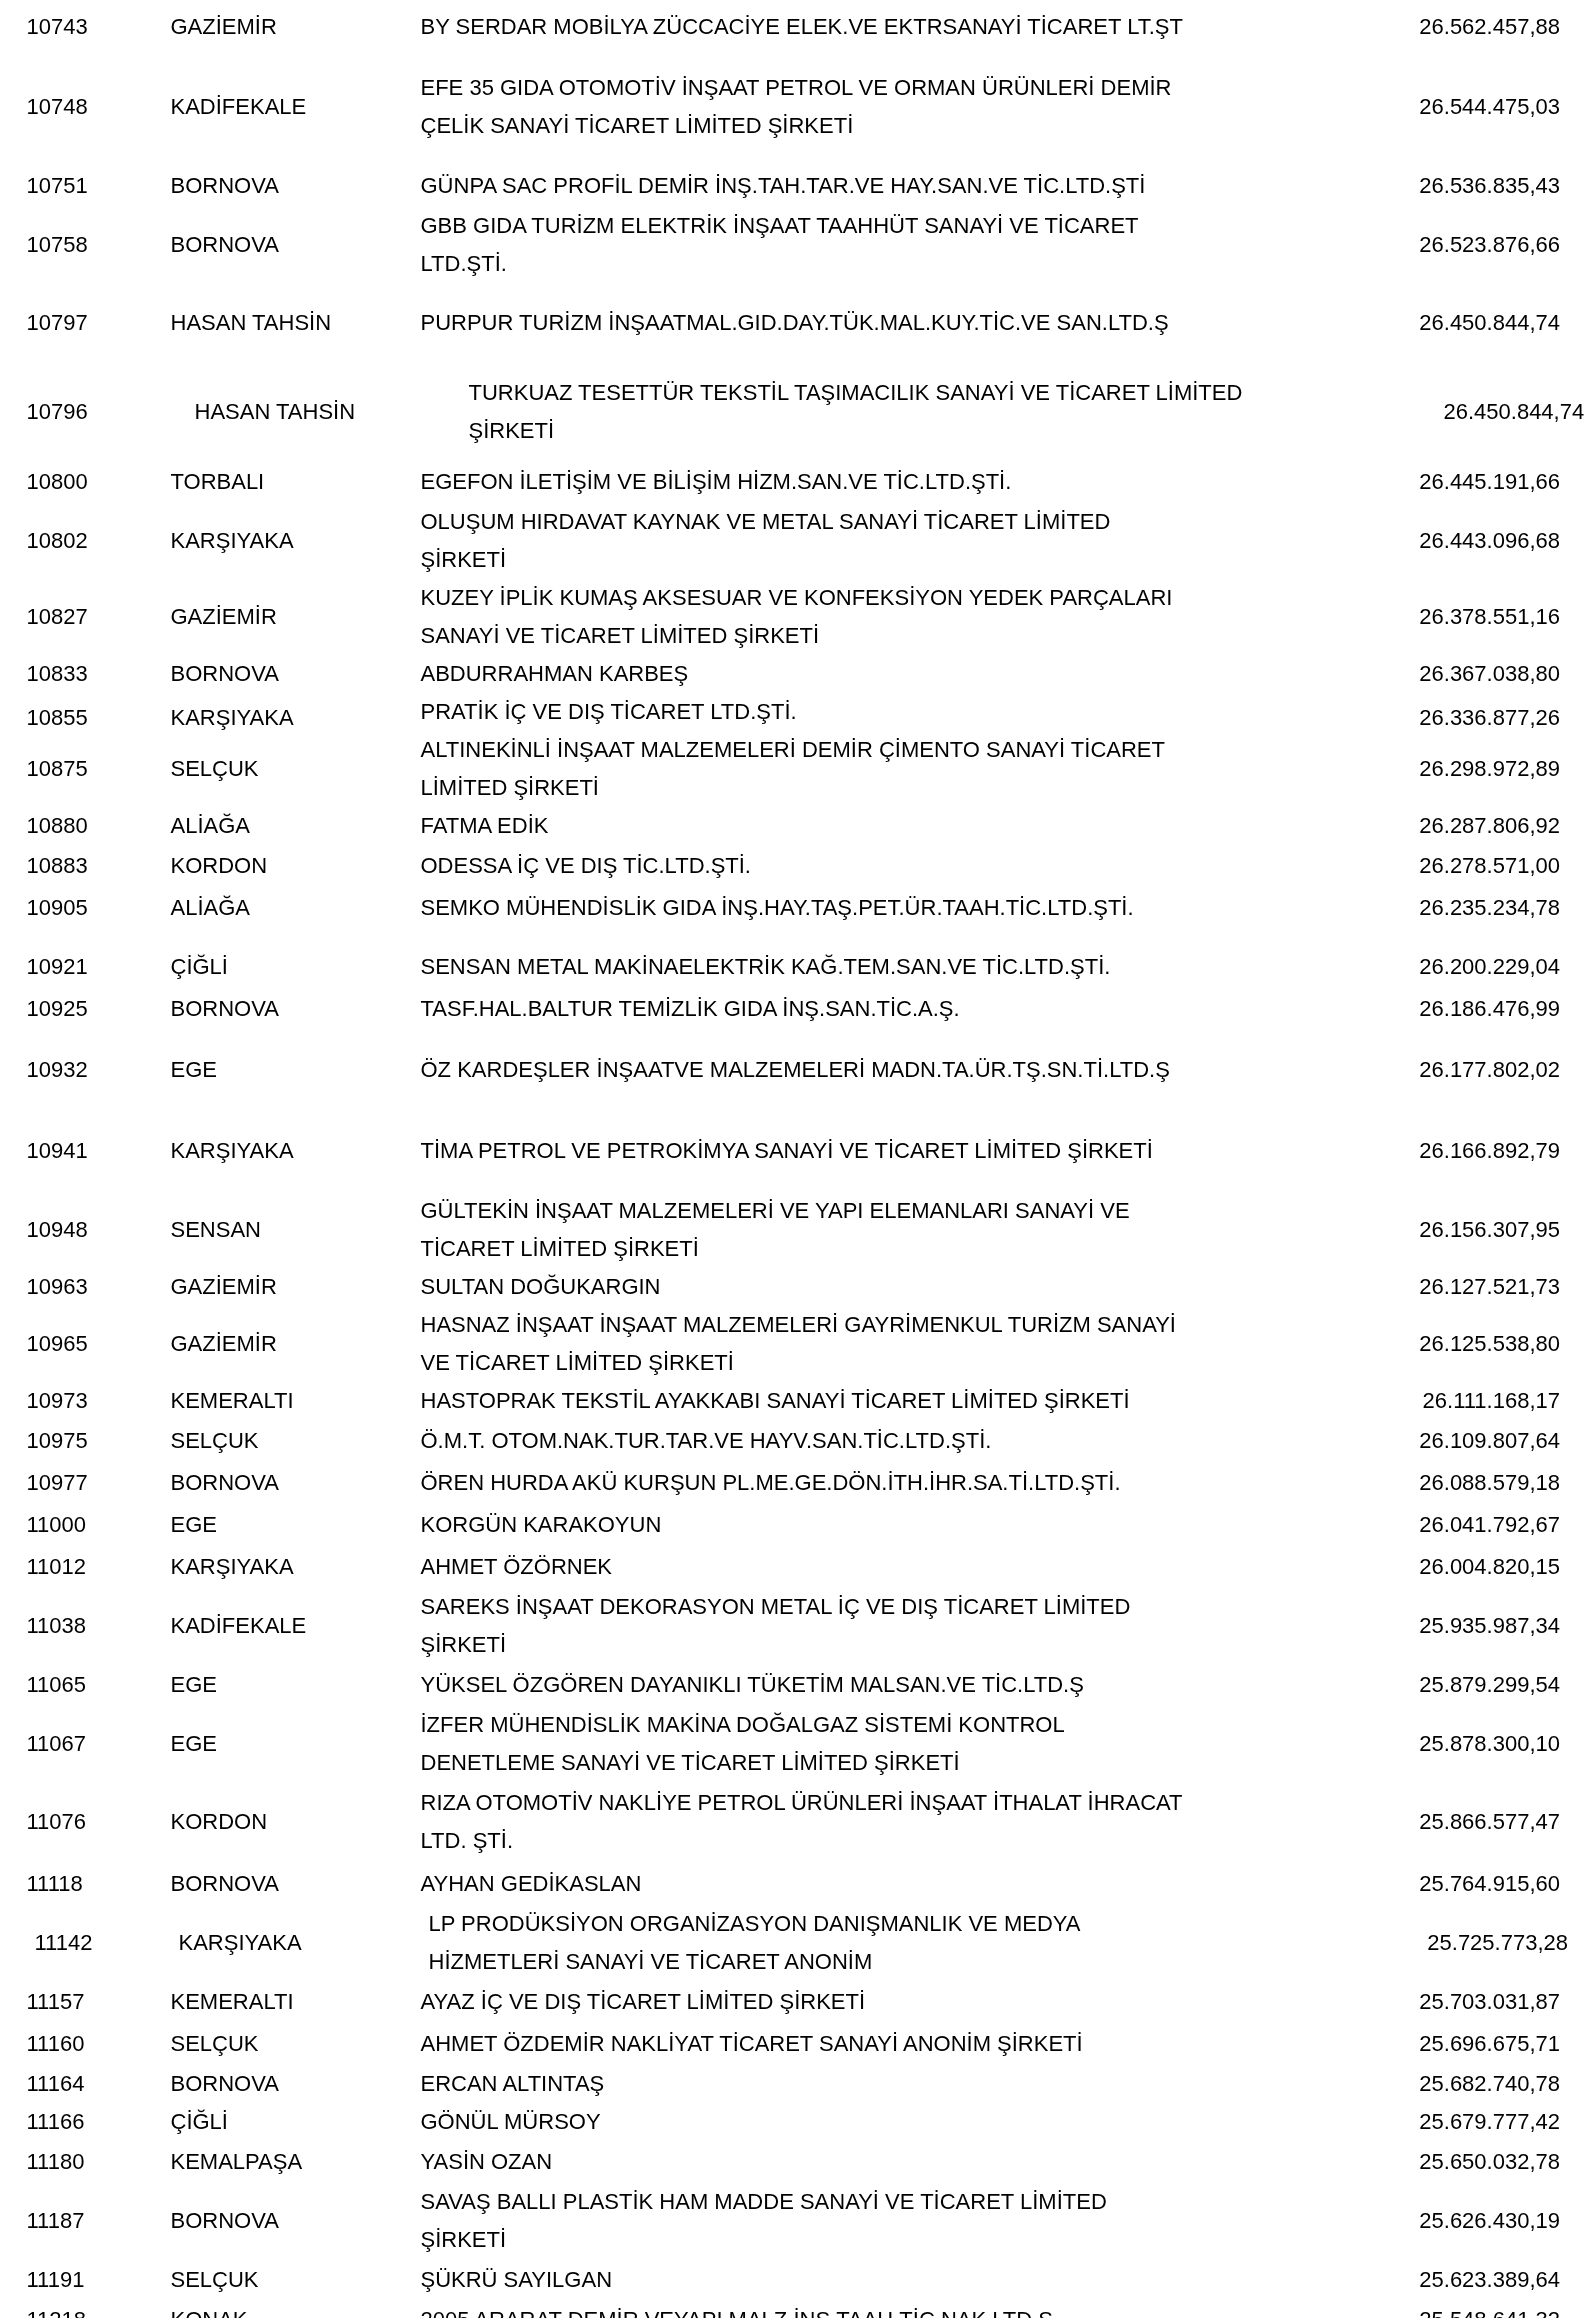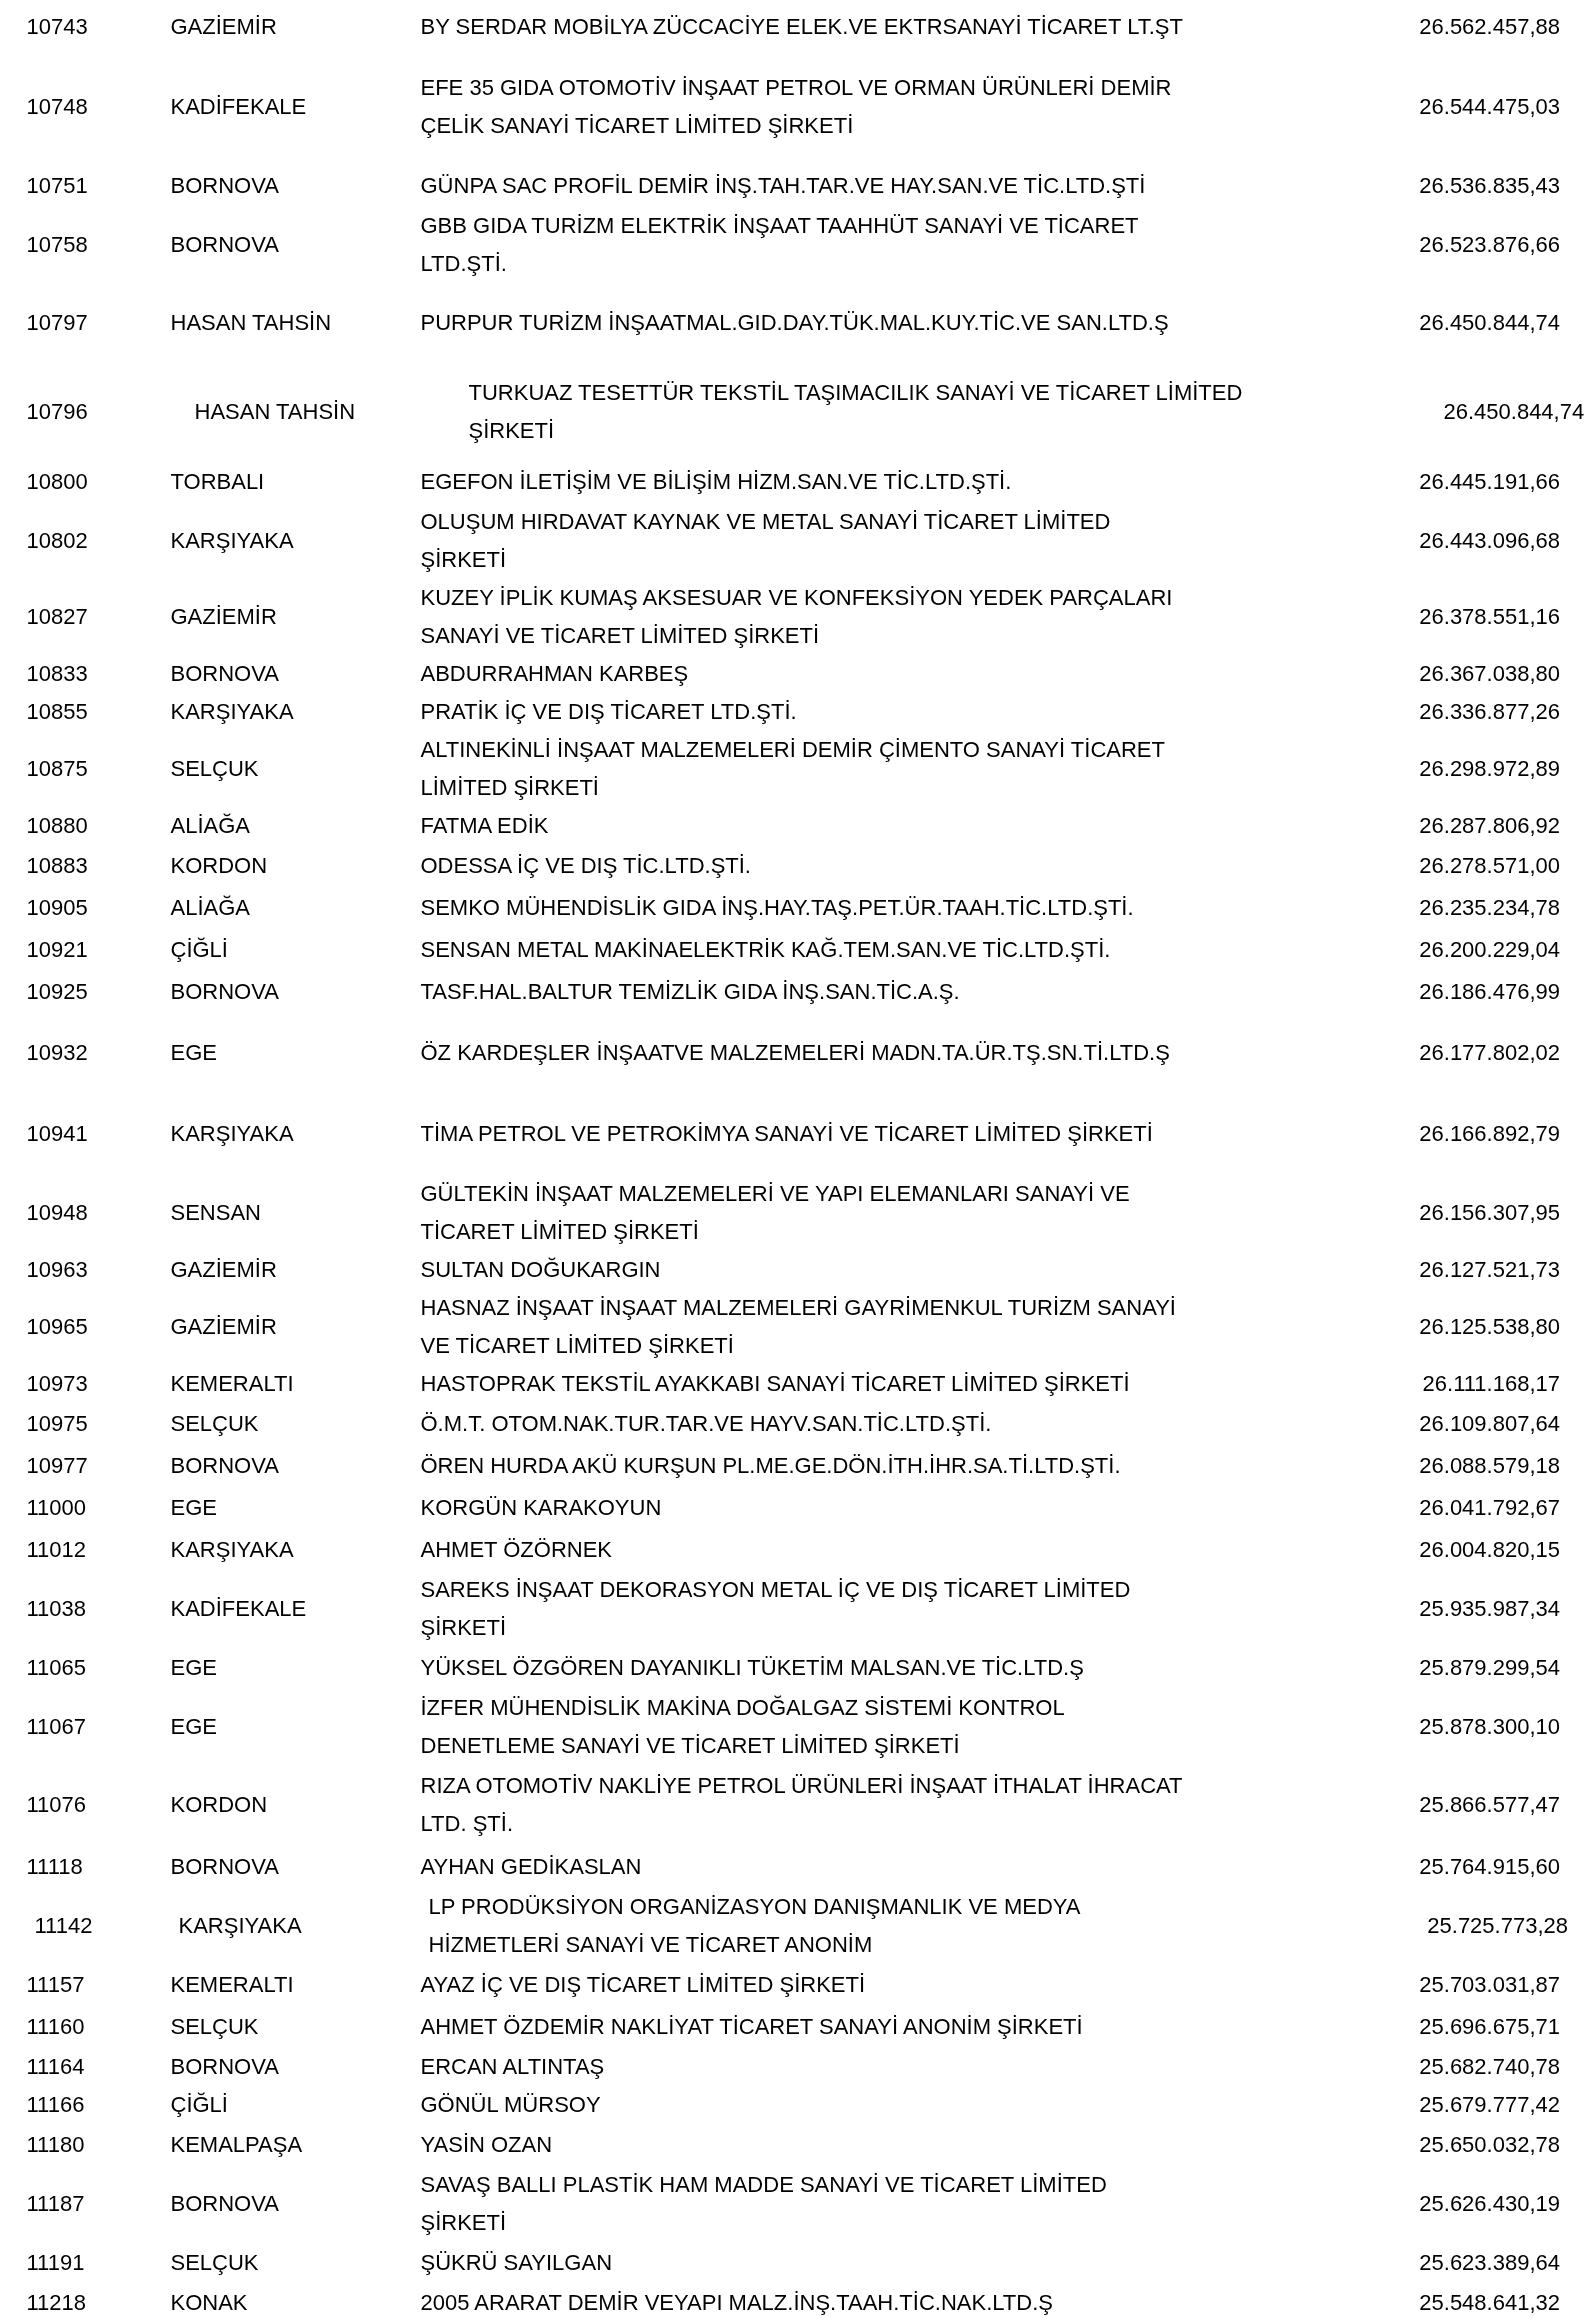--- a/index.html
+++ b/index.html
@@ -128,21 +128,21 @@
         <div class="cell amount">26.378.551,16</div>
       </div>
       <div class="row" style="min-height: 38px;">
         <div class="cell id">10833</div>
         <div class="cell district">BORNOVA</div>
         <div class="cell name">
           <div class="name-line">ABDURRAHMAN KARBEŞ</div>
         </div>
         <div class="cell amount">26.367.038,80</div>
       </div>
-      <div class="row" style="min-height: 38px;">
+      <div class="row" style="min-height: 38px; align-items: flex-end;">
         <div class="cell id">10855</div>
         <div class="cell district">KARŞIYAKA</div>
         <div class="cell name">
           <div class="name-line">PRATİK İÇ VE DIŞ TİCARET LTD.ŞTİ.</div>
         </div>
         <div class="cell amount">26.336.877,26</div>
       </div>
       <div class="row" style="min-height: 73px;">
         <div class="cell id">10875</div>
         <div class="cell district">SELÇUK</div>
@@ -169,21 +169,21 @@
         <div class="cell amount">26.278.571,00</div>
       </div>
       <div class="row" style="min-height: 42px;">
         <div class="cell id">10905</div>
         <div class="cell district">ALİAĞA</div>
         <div class="cell name">
           <div class="name-line">SEMKO MÜHENDİSLİK GIDA İNŞ.HAY.TAŞ.PET.ÜR.TAAH.TİC.LTD.ŞTİ.</div>
         </div>
         <div class="cell amount">26.235.234,78</div>
       </div>
-      <div class="row" style="min-height: 42px;">
+      <div class="row" style="min-height: 42px; margin-top: 17px;">
         <div class="cell id">10921</div>
         <div class="cell district">ÇİĞLİ</div>
         <div class="cell name">
           <div class="name-line">SENSAN METAL MAKİNAELEKTRİK KAĞ.TEM.SAN.VE TİC.LTD.ŞTİ.</div>
         </div>
         <div class="cell amount">26.200.229,04</div>
       </div>
       <div class="row" style="min-height: 42px;">
         <div class="cell id">10925</div>
         <div class="cell district">BORNOVA</div>

